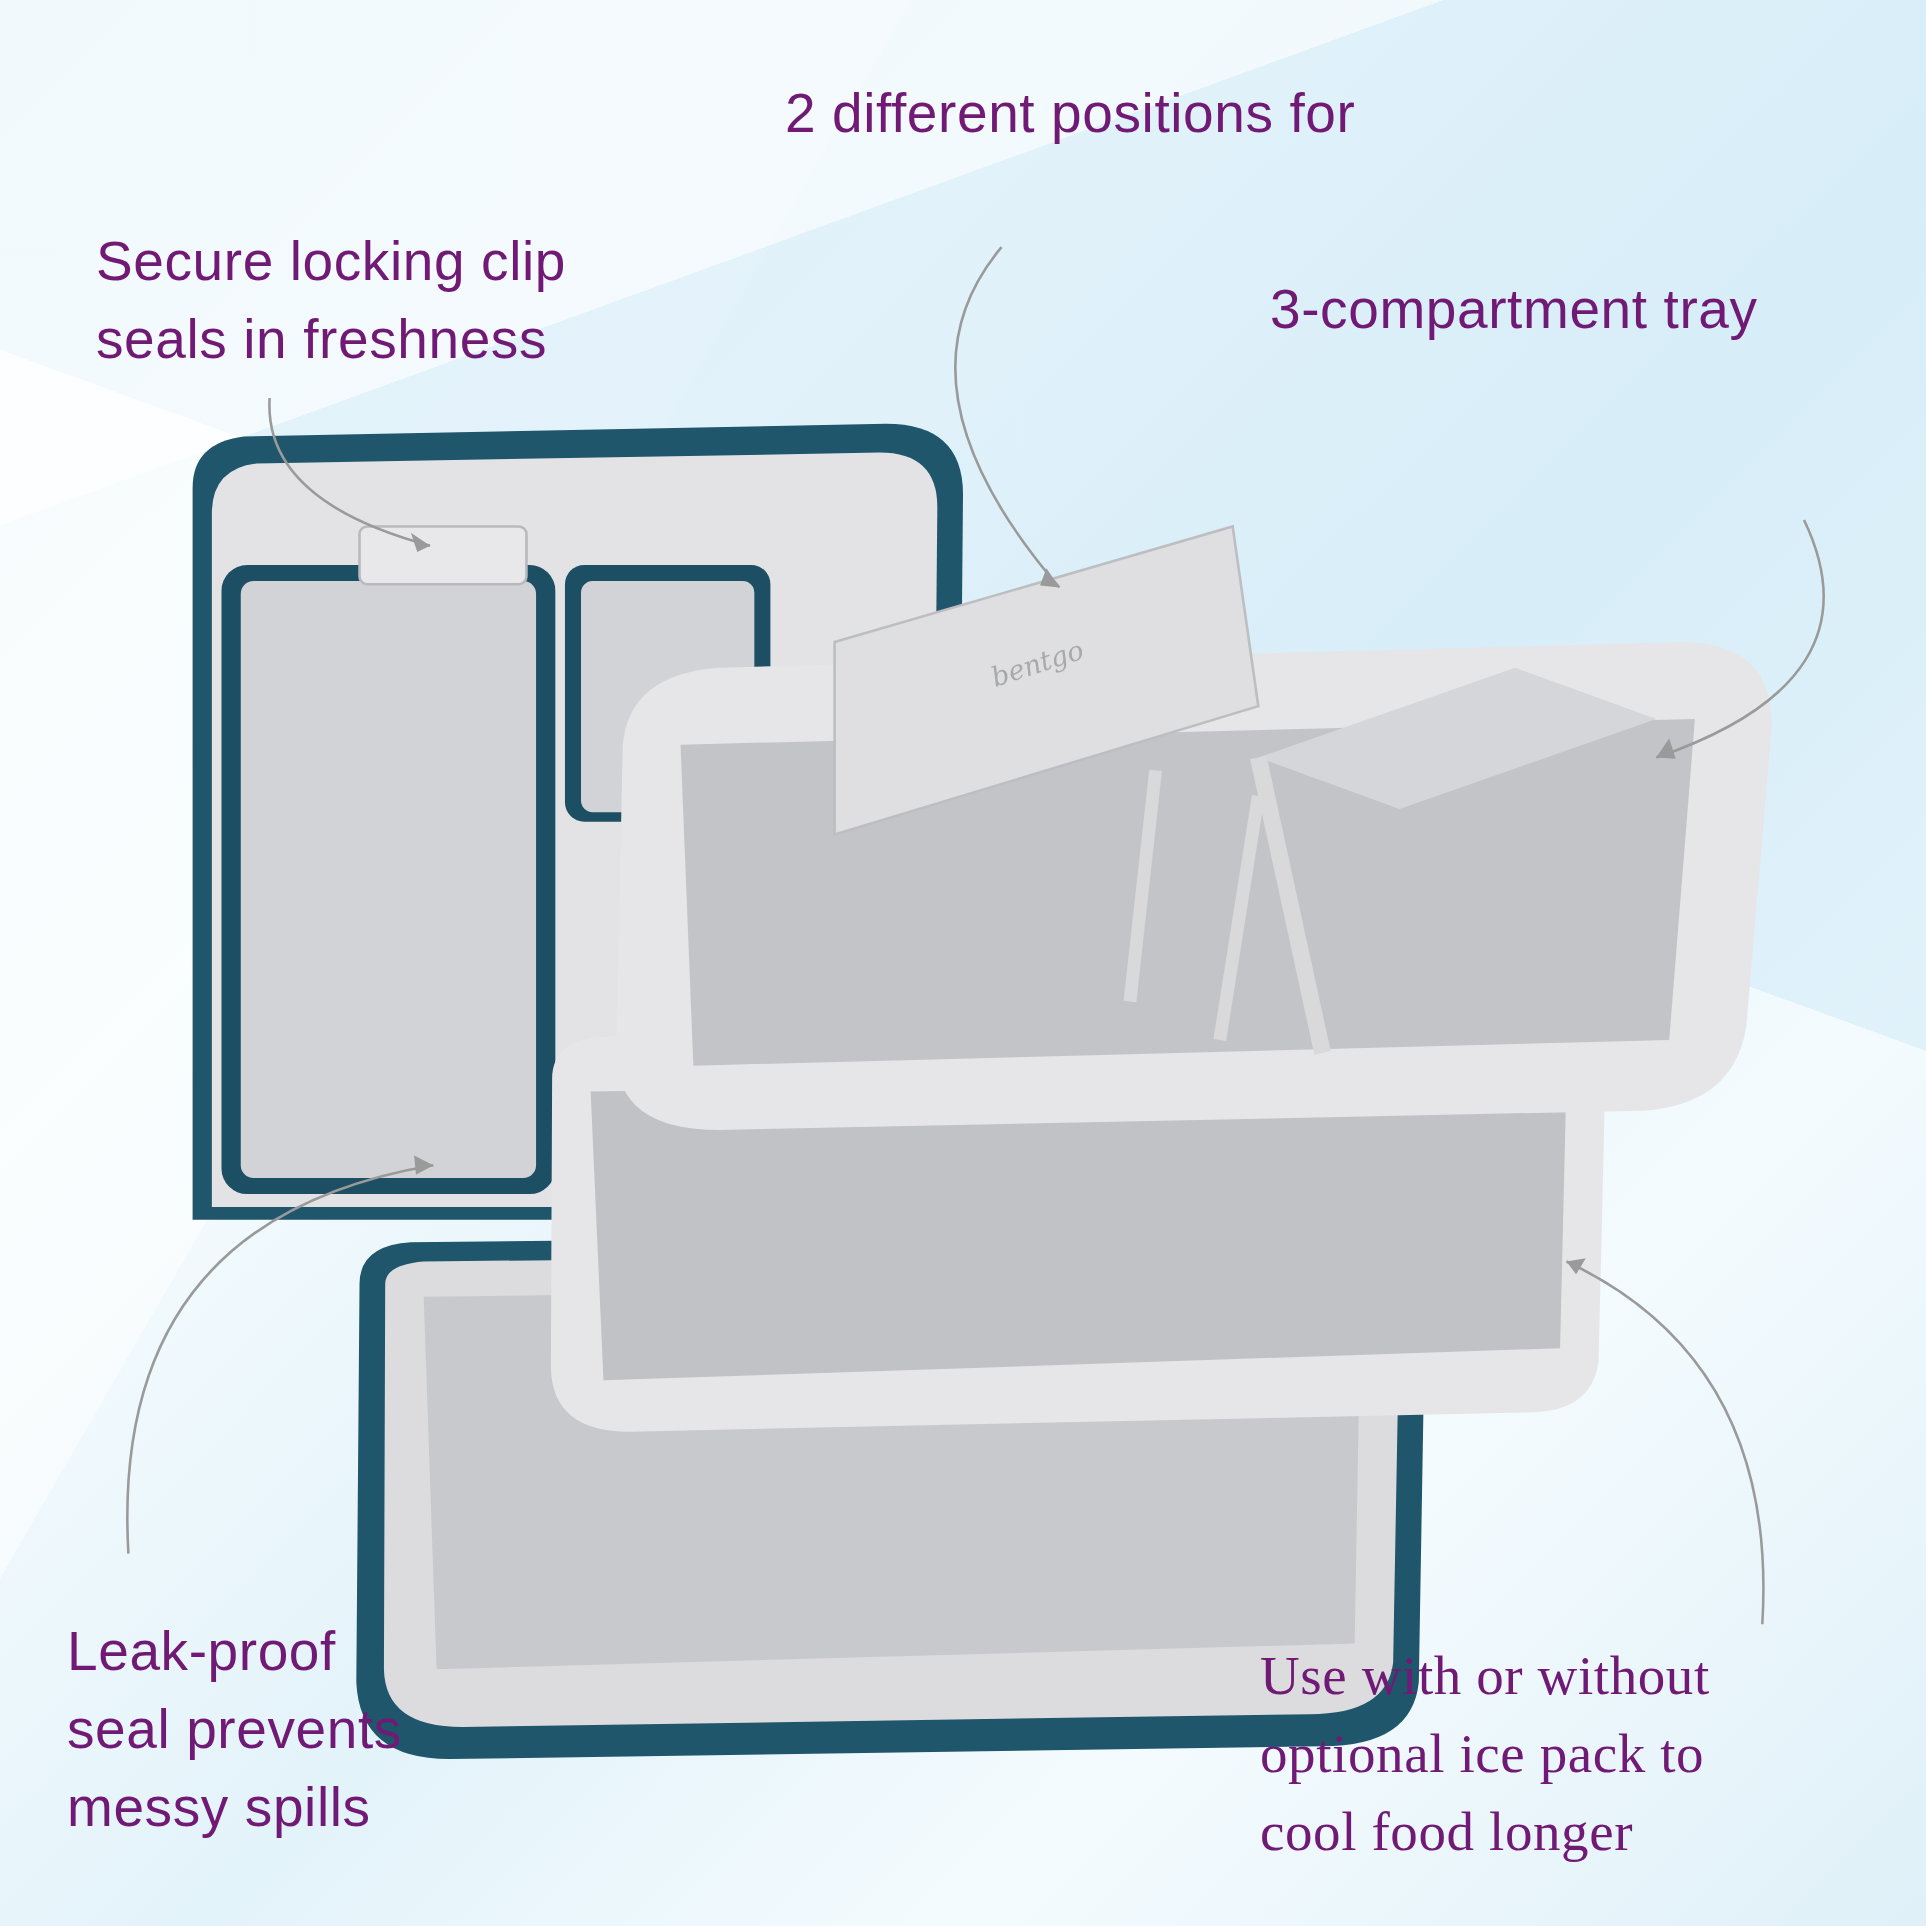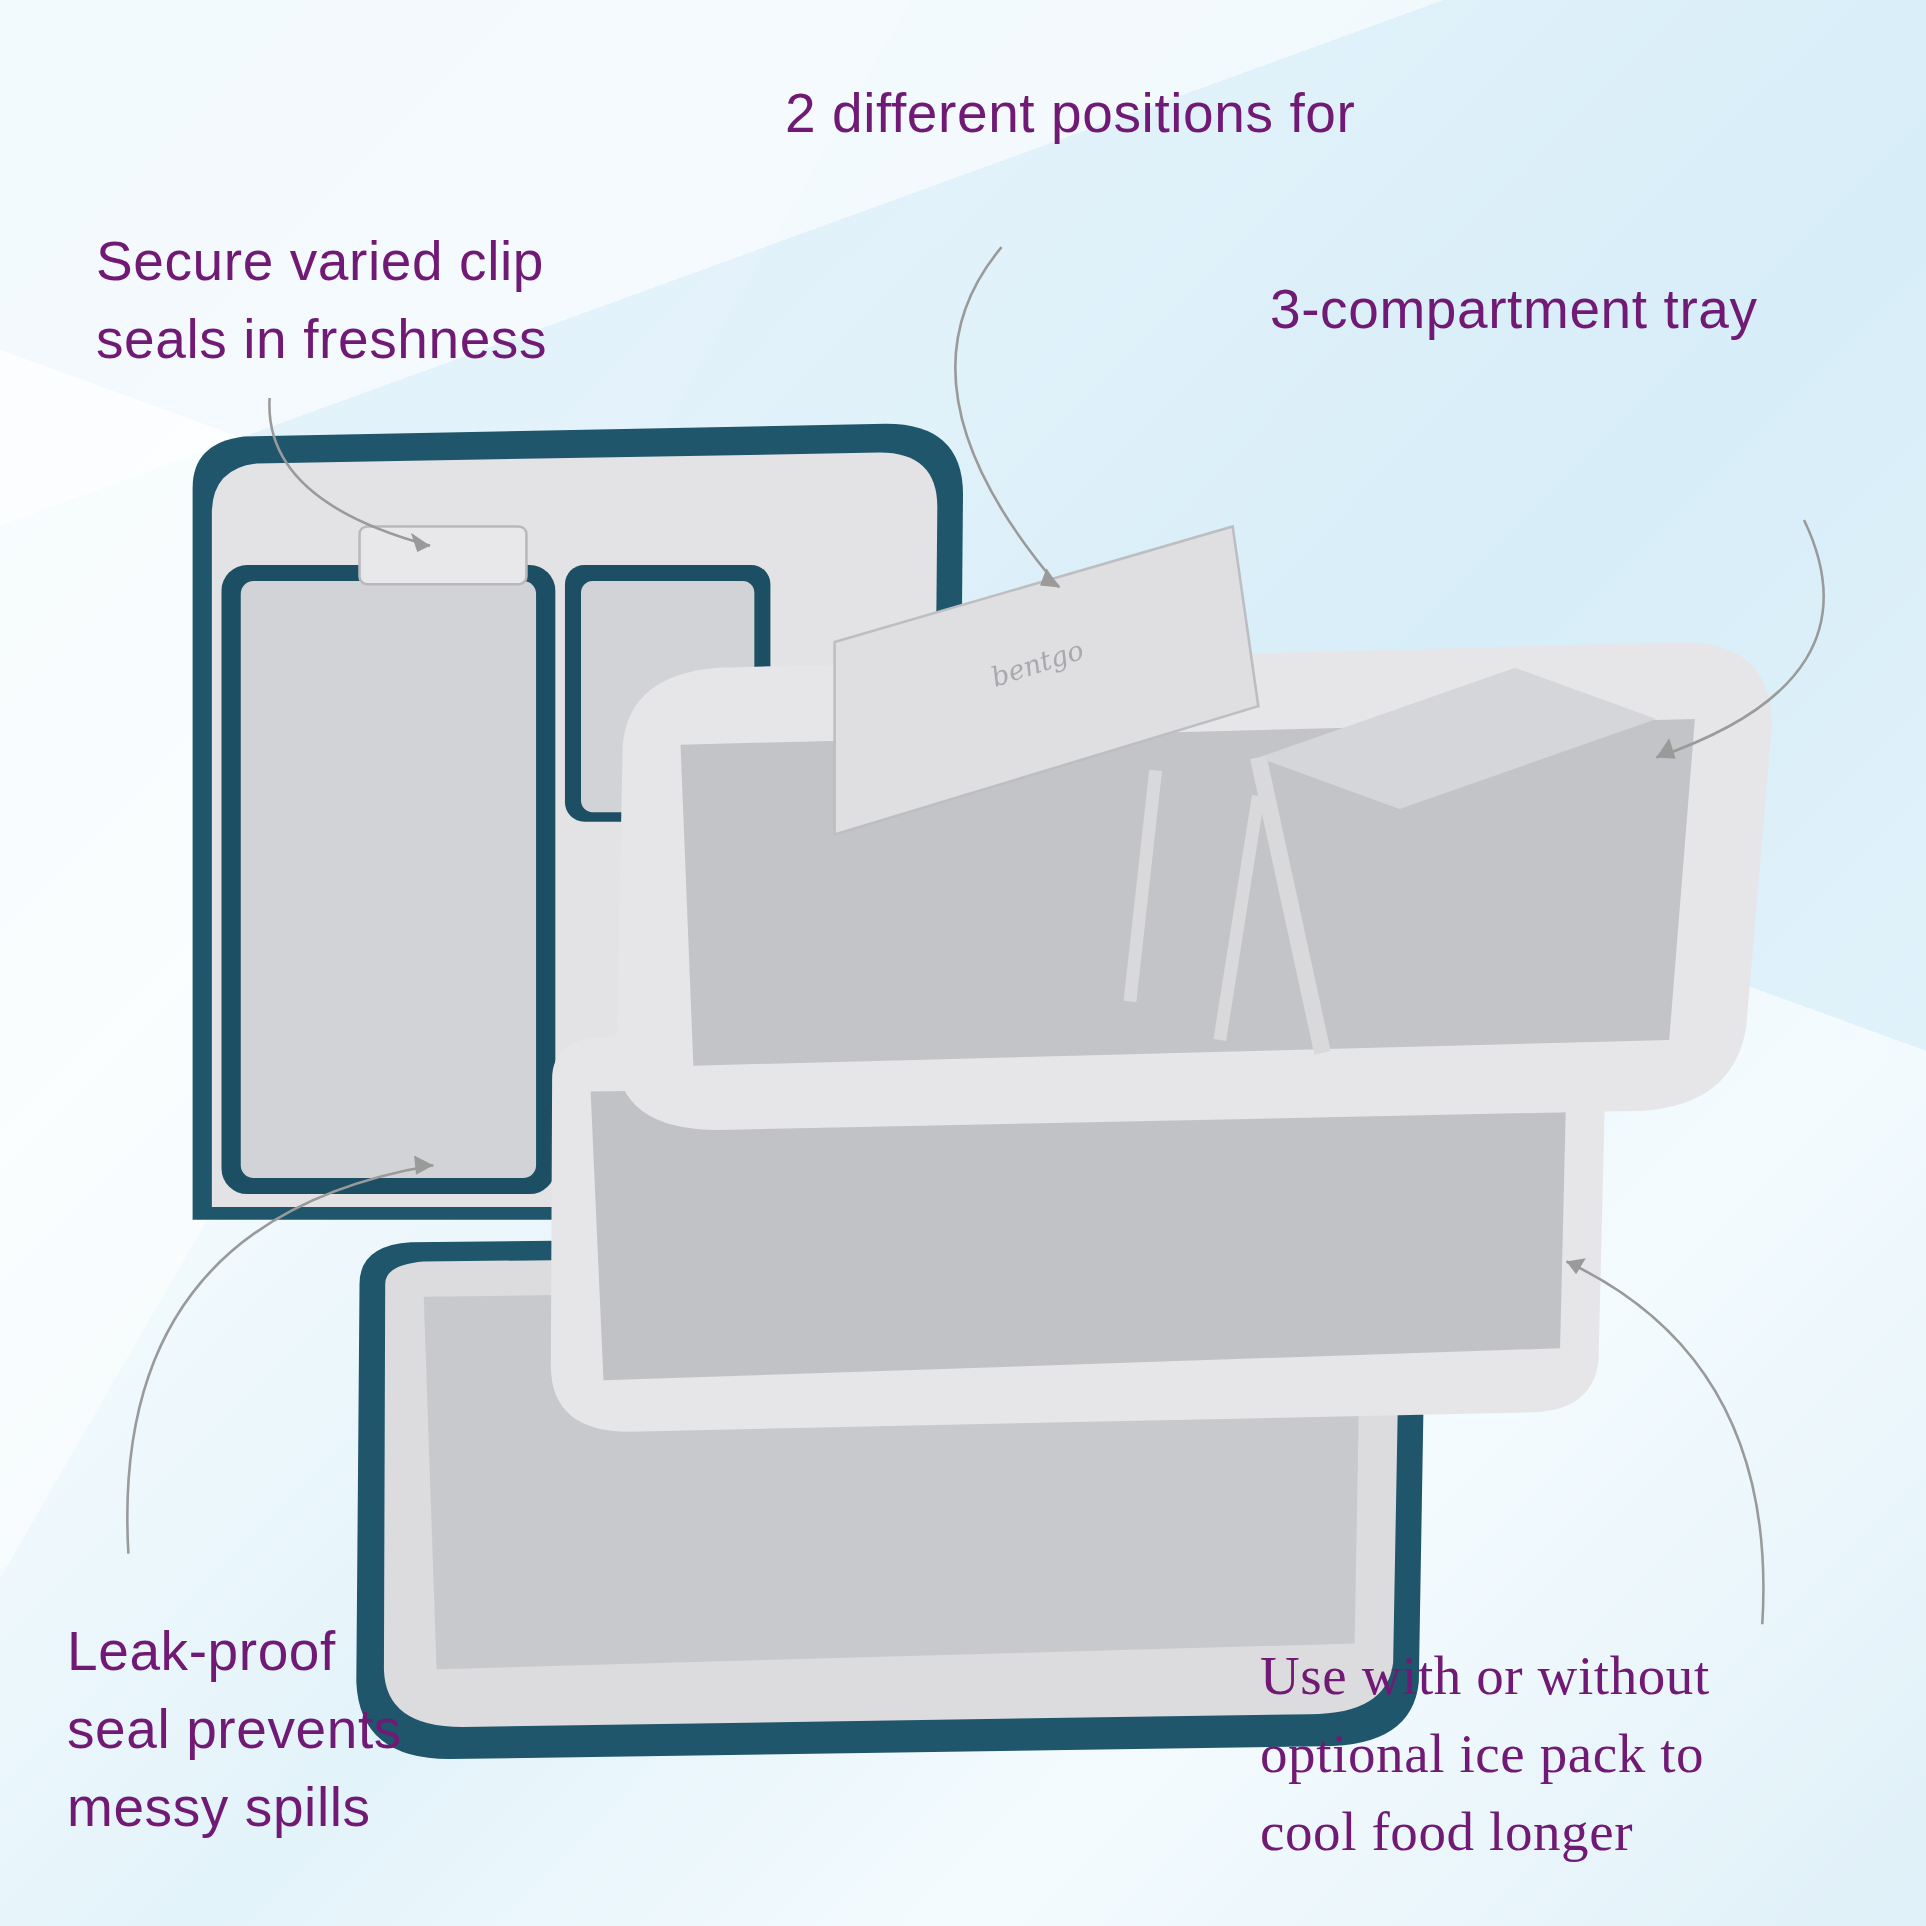--- a/index.html
+++ b/index.html
@@ -68,21 +68,21 @@
   <g fill="#9a9a9a">
     <polygon points="670,850 640,830 650,860"></polygon>
     <polygon points="1650,915 1630,885 1620,912"></polygon>
     <polygon points="2580,1180 2600,1150 2610,1182"></polygon>
     <polygon points="675,1815 645,1800 648,1830"></polygon>
     <polygon points="2440,1965 2470,1960 2455,1985"></polygon>
   </g>
 </svg>
 
 <div class="callout" style="left:96px;top:222px;">
-  <div>Secure varied clip</div>
+  <div>Secure locking clip</div>
   <div>seals in freshness</div>
 </div>
 
 <div class="callout" style="left:785px;top:74px;">
   <div>2 different positions for</div>
 </div>
 
 <div class="callout" style="left:1270px;top:270px;">
   <div>3-compartment tray</div>
 </div>

